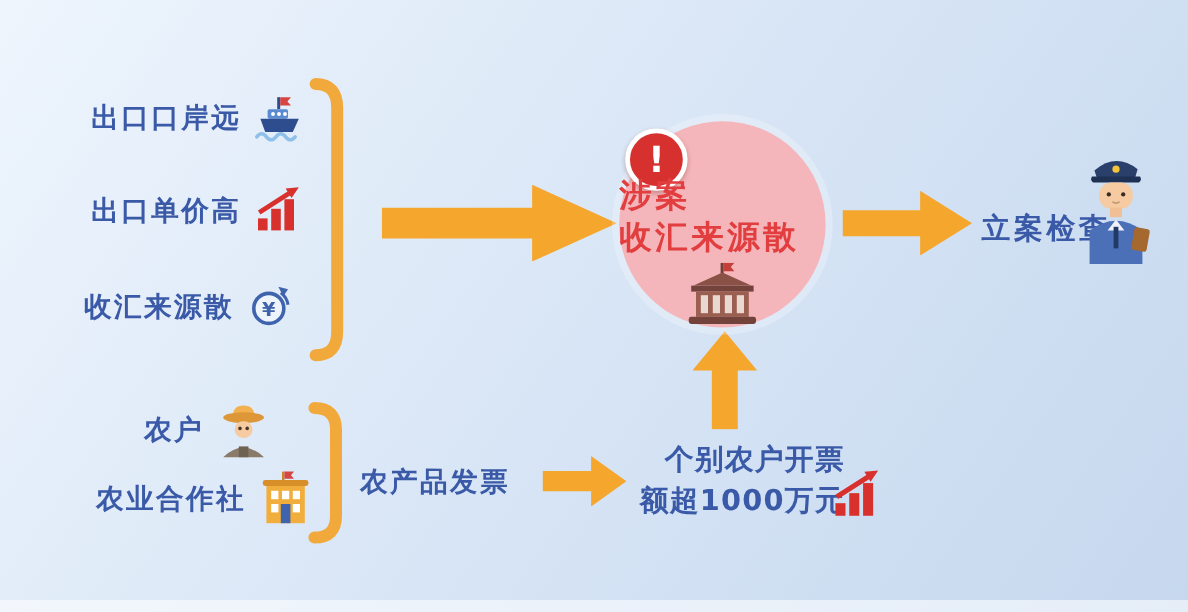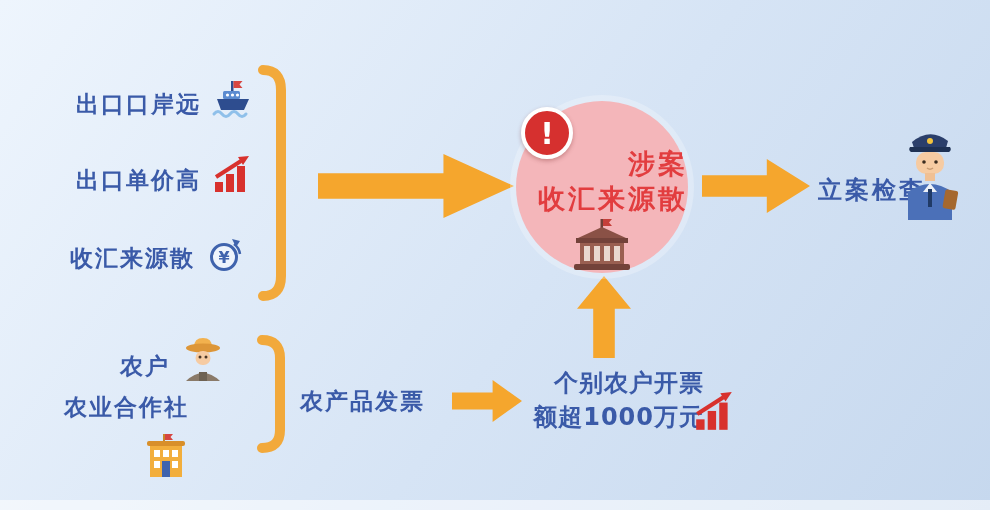--- a/index.html
+++ b/index.html
@@ -2,35 +2,35 @@
 <html><head>
 <meta charset="utf-8">
 <style>
   html,body{margin:0;padding:0;}
   .canvas{
     position:relative;width:990px;height:510px;overflow:hidden;
     background:linear-gradient(125deg,#eef5fd 0%,#d6e4f5 55%,#c6d8ee 100%);
     font-family:"DejaVu Sans","Liberation Sans",sans-serif;
   }
   .bottom-sheen{position:absolute;left:0;bottom:0;width:100%;height:10px;background:rgba(255,255,255,.55);}
-  .item-row{position:absolute;display:flex;align-items:flex-end;gap:10px;}
+  .item-row{position:absolute;display:flex;align-items:center;gap:10px;}
   .label-blue{color:#3a5aa8;font-weight:700;font-size:23px;letter-spacing:2px;white-space:nowrap;}
   .bracket{position:absolute;}
   .block-arrow{position:absolute;background:#f5a62d;}
   .arrow-right-big{left:318px;top:154px;width:196px;height:64px;
     clip-path:polygon(0 30%,64% 30%,64% 0,100% 50%,64% 100%,64% 70%,0 70%);}
   .arrow-right-mid{left:702px;top:159px;width:108px;height:54px;
     clip-path:polygon(0 30%,60% 30%,60% 0,100% 50%,60% 100%,60% 70%,0 70%);}
   .arrow-right-small{left:452px;top:380px;width:70px;height:42px;
     clip-path:polygon(0 30%,58% 30%,58% 0,100% 50%,58% 100%,58% 70%,0 70%);}
   .arrow-up{left:577px;top:276px;width:54px;height:82px;
     clip-path:polygon(50% 0,100% 40%,70% 40%,70% 100%,30% 100%,30% 40%,0 40%);}
   .alert-circle{position:absolute;left:516px;top:101px;width:172px;height:172px;border-radius:50%;
     background:#f4b6ba;box-shadow:0 0 0 6px rgba(255,255,255,.25);}
-  .alert-text{position:absolute;left:516px;top:146px;width:172px;text-align:right;
+  .alert-text{position:absolute;left:516px;top:146px;width:172px;text-align:left;
     color:#e23d3f;font-weight:700;font-size:27px;letter-spacing:3px;line-height:35px;}
   .alert-badge{position:absolute;left:521px;top:107px;width:44px;height:44px;border-radius:50%;
     background:#d6302f;border:4px solid #ffffff;color:#fff;font-weight:700;font-size:30px;
     display:flex;align-items:center;justify-content:center;box-shadow:0 2px 4px rgba(120,40,40,.35);}
   .company-icon-wrap{position:absolute;left:569px;top:219px;}
   .outcome-label{position:absolute;left:818px;top:174px;color:#3a5aa8;font-weight:700;
     font-size:24px;letter-spacing:3px;white-space:nowrap;}
   .officer-wrap{position:absolute;left:898px;top:126px;}
   .invoice-label{position:absolute;left:300px;top:386px;color:#3a5aa8;font-weight:700;
     font-size:23px;letter-spacing:2px;white-space:nowrap;}
@@ -143,21 +143,21 @@
         <ellipse cx="23" cy="14" rx="17" ry="4.5" fill="#dd9638"></ellipse>
         <rect x="15.5" y="17" width="15" height="14" rx="7" fill="#f6cba2"></rect>
         <circle cx="20" cy="23" r="1.5" fill="#4a3626"></circle>
         <circle cx="26" cy="23" r="1.5" fill="#4a3626"></circle>
         <path d="M6 47 q17 -16 34 0 z" fill="#8a7a69"></path>
         <rect x="19" y="38" width="8" height="9" fill="#6e6253"></rect>
       </svg>
     </span>
   </div>
 
-  <div class="item-row" style="left:64px;top:392px;flex-direction:column;">
+  <div class="item-row" style="left:80px;top:392px;">
     <span class="label-blue">农业合作社</span>
     <span>
       <svg width="46" height="46" viewBox="0 0 46 46">
         <rect x="20" y="1" width="2" height="7" fill="#c8862b"></rect>
         <path d="M22 1 h8 l-2.5 3 2.5 3 h-8 z" fill="#d64541"></path>
         <rect x="4" y="8" width="38" height="5" rx="2" fill="#d88f2a"></rect>
         <rect x="7" y="13" width="32" height="31" fill="#f2ae3c"></rect>
         <rect x="11" y="17" width="6" height="7" fill="#ffffff"></rect>
         <rect x="20" y="17" width="6" height="7" fill="#ffffff"></rect>
         <rect x="29" y="17" width="6" height="7" fill="#ffffff"></rect>

